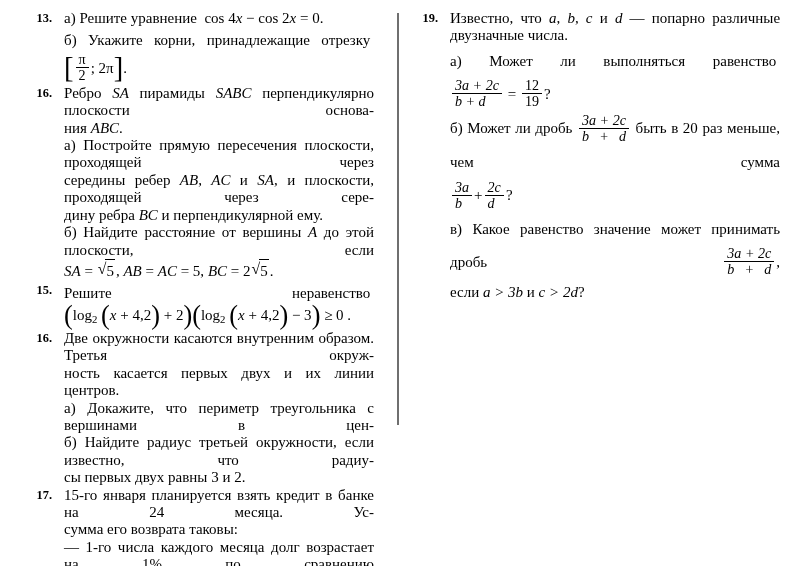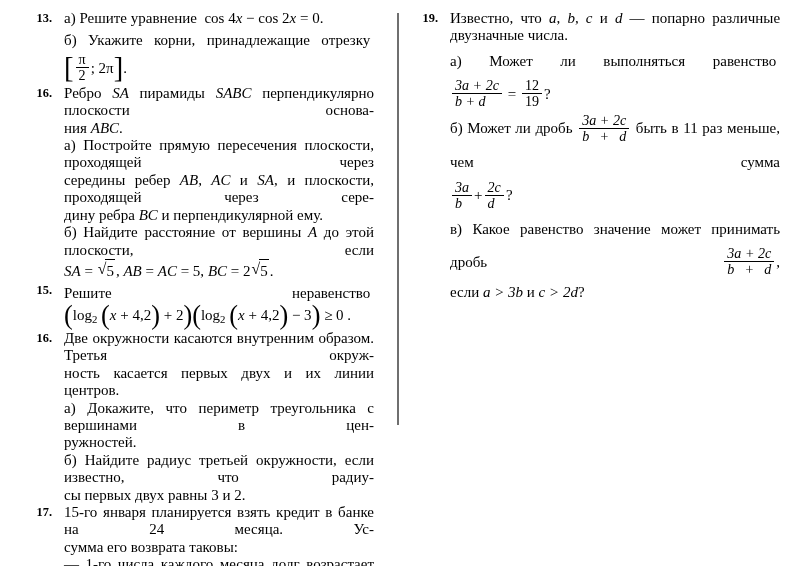--- a/index.html
+++ b/index.html
@@ -212,21 +212,20 @@
 
     <div class="prob">
       <div class="num">16.</div>
       <div class="body">
         <div class="ln jb">Две окружности касаются внутренним образом. Третья окруж-</div>
         <div class="ln">ность касается первых двух и их линии центров.</div>
         <div class="ln jb">
           <span>а)</span>
           <span>Докажите, что периметр треугольника с вершинами в цен-</span>
         </div>
-        <div class="ln">ружностей.</div>
         <div class="ln jb">
           <span>б)</span>
           <span>Найдите радиус третьей окружности, если известно, что радиу-</span>
         </div>
         <div class="ln">сы первых двух равны 3 и 2.</div>
       </div>
     </div>
 
     <div class="prob">
       <div class="num">17.</div>
@@ -267,21 +266,21 @@
               </span><span>?</span></span>
         </div>
 
         <div class="ln jb" style="line-height:34px">
           <span>б)</span>
           <span>Может ли дробь</span>
           <span class="frac">
               <span class="nu"><i class="v">3a + 2c</i></span>
               <span class="de"><i class="v">b + d</i></span>
             </span>
-          <span>быть в 11 раз меньше, чем сумма</span>
+          <span>быть в 20 раз меньше, чем сумма</span>
         </div>
         <div class="ln" style="line-height:32px">
           <span class="nb"><span class="frac">
                 <span class="nu"><i class="v">3a</i></span>
                 <span class="de"><i class="v">b</i></span>
               </span><span>+</span><span class="frac">
                 <span class="nu"><i class="v">2c</i></span>
                 <span class="de"><i class="v">d</i></span>
               </span><span>?</span></span>
         </div>

